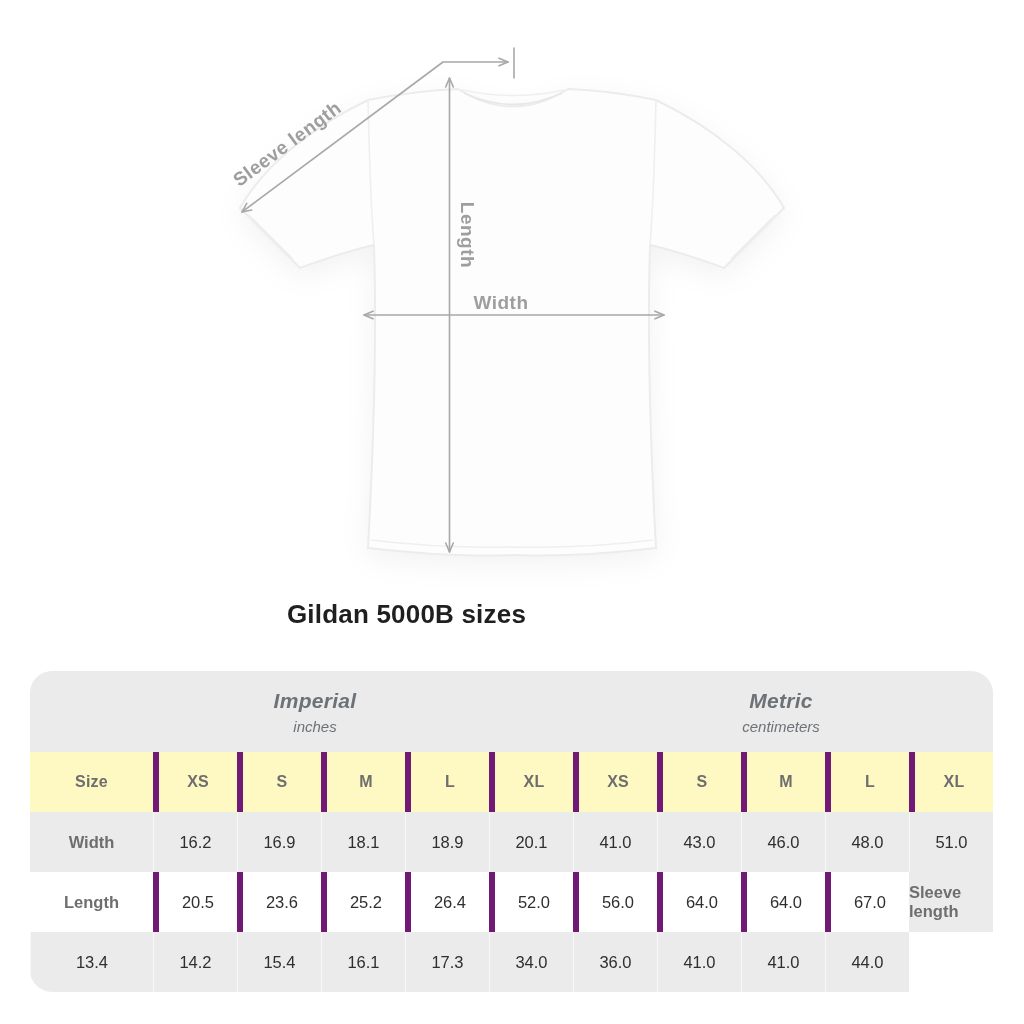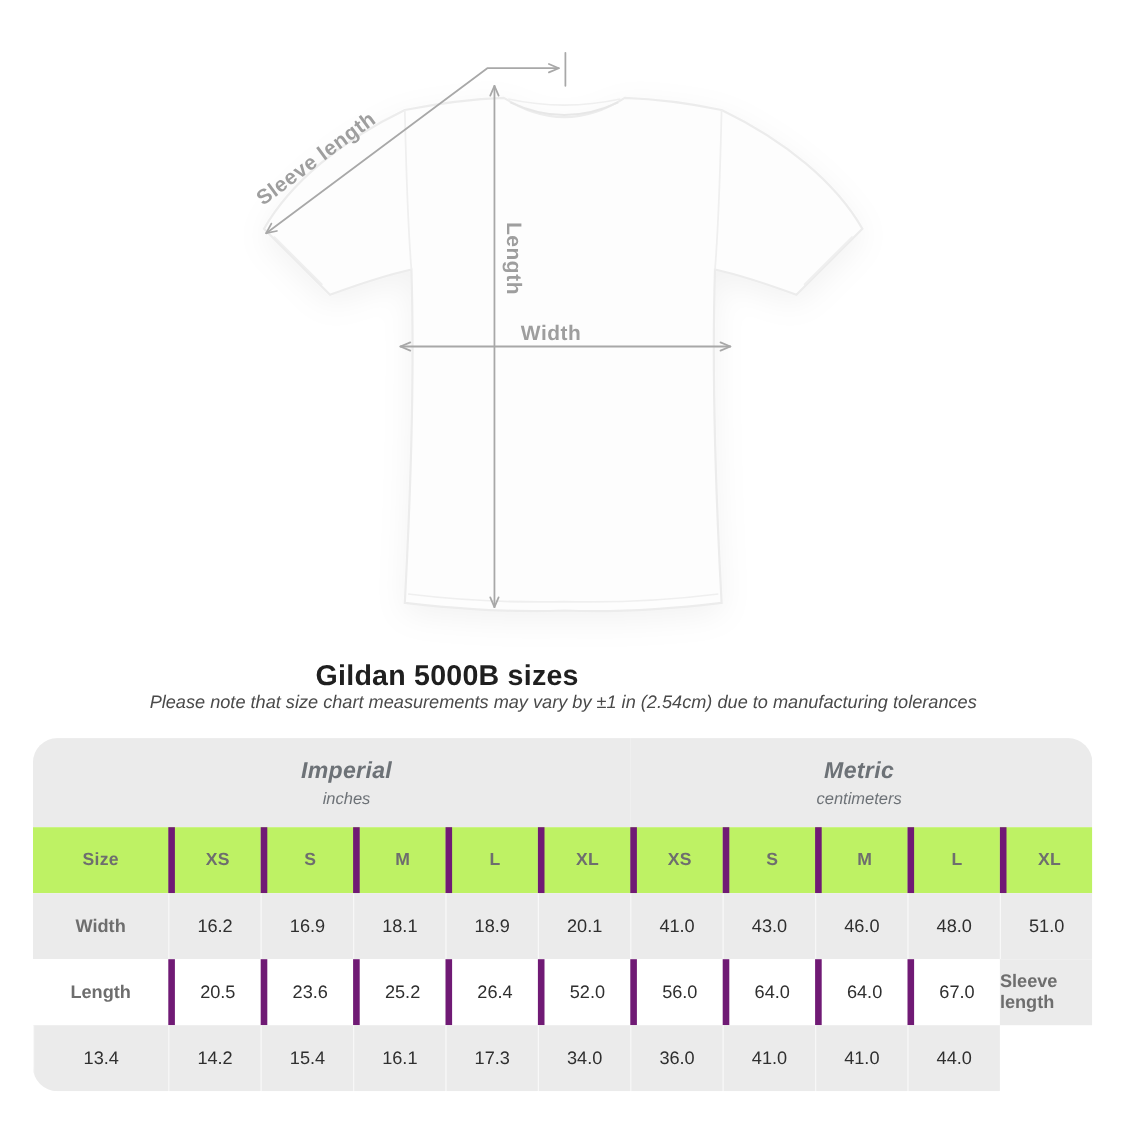--- a/index.html
+++ b/index.html
@@ -33,21 +33,21 @@
     display:grid;grid-template-columns:123px repeat(10,84px);
     grid-template-rows:81px 60px 60px 60px 60px;
     border-radius:22px;overflow:hidden;background:#ffffff;
   }
   .cell{display:flex;align-items:center;justify-content:center;}
   .group{flex-direction:column;background:#ebebeb;}
   .g-imperial{grid-column:1 / span 6;padding-left:27px;align-items:center;}
   .g-metric{grid-column:7 / span 5;padding-right:4px;}
   .g-label{font-size:21px;font-weight:700;font-style:italic;color:#6d7277;letter-spacing:.3px;}
   .g-unit{font-size:15px;font-style:italic;color:#6d7277;margin-top:5px;}
-  .head{background:#bef264;font-weight:700;color:#6e6e6e;font-size:16px;letter-spacing:.2px;}
+  .head{background:#fef9c3;font-weight:700;color:#6e6e6e;font-size:16px;letter-spacing:.2px;}
   .rlabel{font-weight:700;color:#6e6e6e;font-size:16.5px;}
   .val{color:#2f2f2f;font-size:16.5px;}
   .row-g{background:#ebebeb;}
   .row-w{background:#ffffff;}
   .sep-w{border-left:6px solid #701a75;}   
   .sep-g{border-left:1px solid #f8f8f8;}   
 </style>
 </head>
 <body>
 
@@ -93,21 +93,20 @@
     <path class="ann" d="M 364 315 L 664 315"></path>
     <path class="ann" d="M 373 311.2 L 364 315 L 373 318.8"></path>
     <path class="ann" d="M 655 311.2 L 664 315 L 655 318.8"></path>
 
     <text class="ann-text" text-anchor="middle" transform="translate(291,149) rotate(-36.5)">Sleeve length</text>
     <text class="ann-text" text-anchor="middle" transform="translate(461,235) rotate(90)">Length</text>
     <text class="ann-text" text-anchor="middle" x="501" y="309">Width</text>
   </svg>
 
   <h1 class="page-title">Gildan 5000B sizes</h1>
-  <p class="page-note">Please note that size chart measurements may vary by ±1 in (2.54cm) due to manufacturing tolerances</p>
 
   <div class="size-table">
 
     <div class="cell group g-imperial">
       <div class="g-label">Imperial</div>
       <div class="g-unit">inches</div>
     </div>
     <div class="cell group g-metric">
       <div class="g-label">Metric</div>
       <div class="g-unit">centimeters</div>

